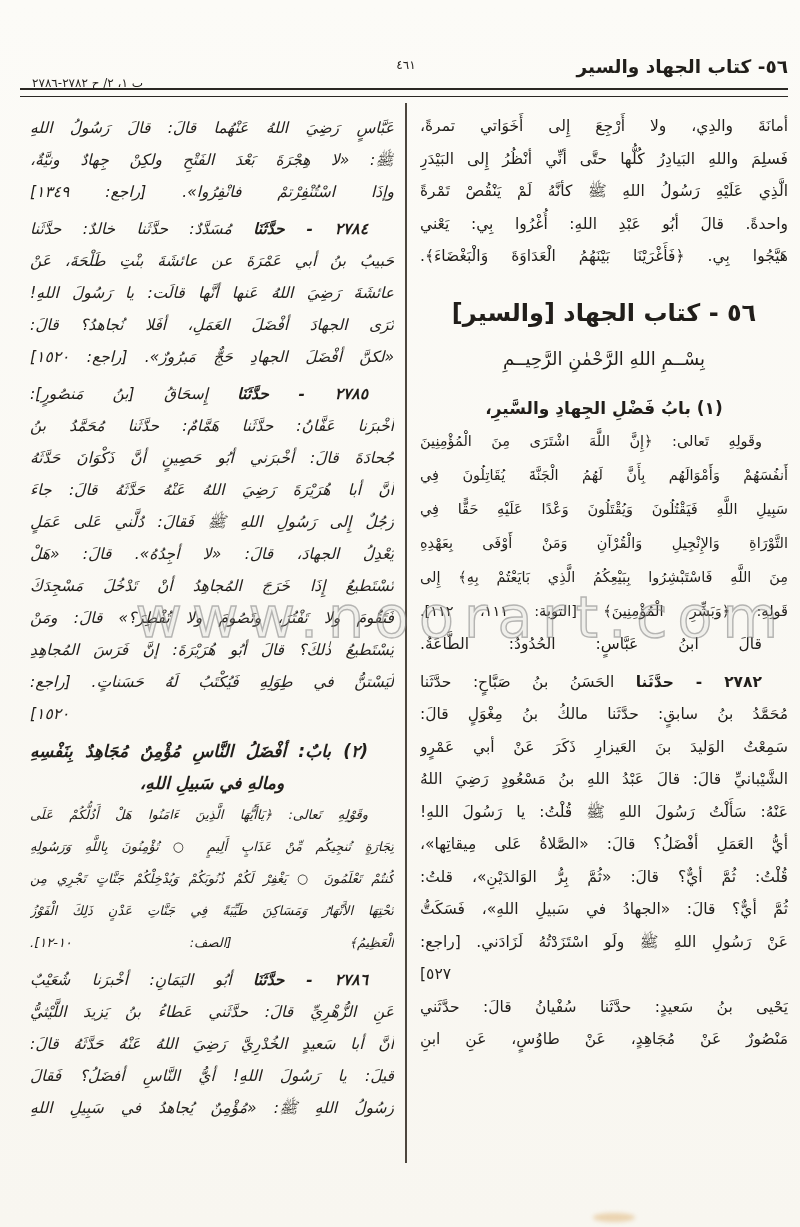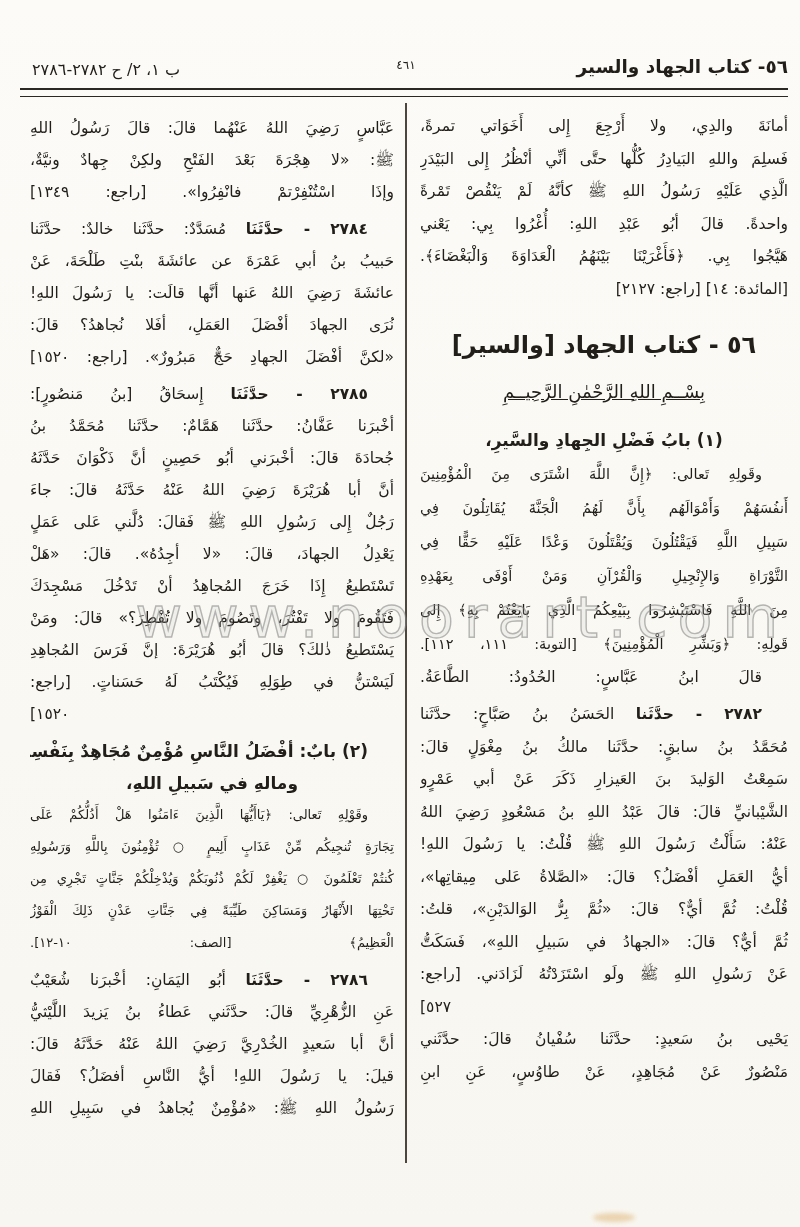--- a/index.html
+++ b/index.html
@@ -6,50 +6,50 @@
   .page {
     position:relative; width:800px; height:1227px;
     background:linear-gradient(#fcfbf7, #f8f6f0);
     font-family:"DejaVu Sans", sans-serif;
     color:#211e1a; overflow:hidden;
   }
   
   .hdr { position:absolute; top:52px; left:24px; right:12px; height:36px; direction:rtl; }
   .hdr-right  { position:absolute; right:0;  top:4px;  font-size:18.5px; font-weight:600; }
   .hdr-center { position:absolute; left:50%; top:6px; transform:translateX(-50%); font-size:12px; }
-  .hdr-left   { position:absolute; left:8px; top:8px;  font-size:16px;text-align:right; }
+  .hdr-left   { position:absolute; left:8px; top:24px;  font-size:12px;text-align:right; }
   .rule {
     position:absolute; top:88px; left:20px; width:768px; height:6px;
     border-top:2.5px solid #2b2824; border-bottom:1.5px solid #2b2824;
   }
   
   .divider { position:absolute; top:103px; left:405px; width:1.5px; height:1060px; background:#4d463e; }
   .col { position:absolute; top:100px; direction:rtl; }
   .col-right { left:420px; width:368px; padding-top:10px; }
-  .col-left  { left:30px;  width:364px; padding-top:12px; }
+  .col-left  { left:30px;  width:364px; padding-top:12px;font-style:italic; }
   .tline {
     white-space:nowrap; overflow:hidden;
     text-align:justify; text-align-last:justify;
     font-size:15.5px;
   }
   .col-right .tline { line-height:32.5px; }
   .col-left  .tline { line-height:32px; }
   .bd, .chap, .h1 { font-weight:bold; }
   .indent { padding-right:26px; }
   .gap { margin-top:5px; }
   .end { text-align:center;  text-align-last:left; }
   .ref { text-align:right; text-align-last:right; }
   .center { text-align:center; text-align-last:center; }
   .h1 {
     font-size:24px; line-height:42px; margin:24px 0 14px;
     text-align:center; text-align-last:center;
   }
   .bsm {
     font-size:18px; line-height:30px; margin-bottom:16px;
-    text-align:center; text-align-last:center;text-decoration:underline;
+    text-align:center; text-align-last:center;
   }
   .chap { font-size:17px; }
   .col-right .qr { font-size:14.5px; line-height:34px; }
   .col-left  .qr { font-size:13px; }
   
   .watermark {
     position:absolute; top:584px; left:0; width:788px; z-index:5;
     text-align:right; white-space:nowrap; pointer-events:none;
     font-size:57px; letter-spacing:10px;
     color:rgba(195,195,195,0.16);
@@ -73,21 +73,20 @@
   </div>
 
   <div class="rule"></div>
 
   <div class="col col-right" id="col-right">
       <div class="tline">أمانَةَ والدِي، ولا أَرْجِعَ إِلى أَخَوَاتي تمرةً،</div>
       <div class="tline">فَسلِمَ واللهِ البَيادِرُ كُلُّها حتَّى أنِّي أنْظُرُ إِلى البَيْدَرِ</div>
       <div class="tline">الَّذِي عَلَيْهِ رَسُولُ اللهِ ﷺ كأنَّهُ لَمْ يَنْقُصْ تَمْرةً</div>
       <div class="tline">واحدةً. قالَ أبُو عَبْدِ اللهِ: أُغْرُوا بِي: يَعْني</div>
       <div class="tline">هَيَّجُوا بِي. ﴿فَأَغْرَيْنَا بَيْنَهُمُ الْعَدَاوَةَ وَالْبَغْضَاءَ﴾.</div>
-      <div class="tline ref">[المائدة: ١٤] [راجع: ٢١٢٧]</div>
       <div class="tline h1">٥٦ - كتاب الجهاد [والسير]</div>
       <div class="tline bsm">بِسْــمِ اللهِ الرَّحْمٰنِ الرَّحِيــمِ</div>
       <div class="tline chap center">(١) بابُ فَضْلِ الجِهادِ والسَّيرِ،</div>
       <div class="tline indent qr">وقَولِهِ تَعالى: ﴿إِنَّ اللَّهَ اشْتَرَى مِنَ الْمُؤْمِنِينَ</div>
       <div class="tline qr">أَنفُسَهُمْ وَأَمْوَالَهُم بِأَنَّ لَهُمُ الْجَنَّةَ يُقَاتِلُونَ فِي</div>
       <div class="tline qr">سَبِيلِ اللَّهِ فَيَقْتُلُونَ وَيُقْتَلُونَ وَعْدًا عَلَيْهِ حَقًّا فِي</div>
       <div class="tline qr">التَّوْرَاةِ وَالإِنْجِيلِ وَالْقُرْآنِ وَمَنْ أَوْفَى بِعَهْدِهِ</div>
       <div class="tline qr">مِنَ اللَّهِ فَاسْتَبْشِرُوا بِبَيْعِكُمُ الَّذِي بَايَعْتُمْ بِهِ﴾ إِلى</div>
       <div class="tline qr">قَولِهِ: ﴿وَبَشِّرِ الْمُؤْمِنِينَ﴾ [التوبة: ١١١، ١١٢].</div>
       <div class="tline indent">قالَ ابنُ عَبَّاسٍ: الحُدُودُ: الطَّاعَةُ.</div>

